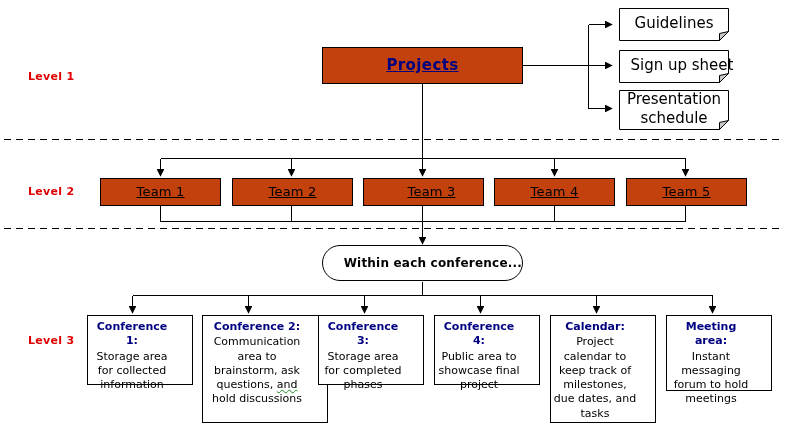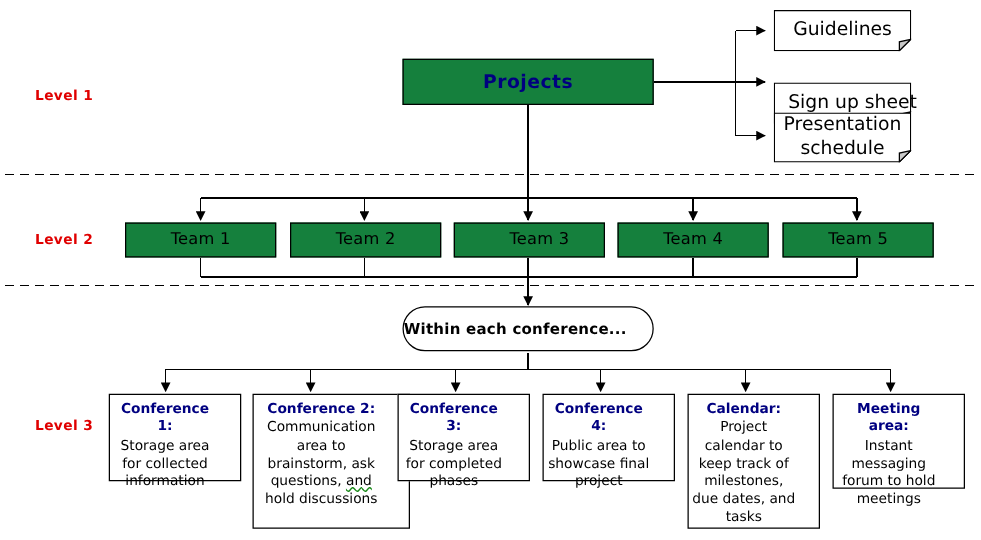--- a/index.html
+++ b/index.html
@@ -25,27 +25,28 @@
     font-size:11px;
     letter-spacing:0.3px;
     white-space:nowrap;
   }
 
   
   .node{
     position:absolute;
     box-sizing:border-box;
     border:1px solid #000000;
-    background:#15803d;
+    background:#c2410c;
     display:flex;
     flex-direction:column;
     align-items:center;
     justify-content:center;
     text-align:center;
     line-height:1.18;
+    text-decoration:underline;
   }
 
   .root-node{
     font-size:15px;
     font-weight:bold;
     color:#000080;
     letter-spacing:0.4px;
   }
 
   .team-node{
@@ -71,21 +72,21 @@
     box-sizing:border-box;
   }
 
   
   .pill{
     position:absolute;
     box-sizing:border-box;
     border:1px solid #000000;
     border-radius:22px;
     background:#ffffff;
-    display:flex;align-items:center;justify-content:flex-start;
+    display:flex;align-items:center;justify-content:flex-end;
     font-size:12px;
     font-weight:bold;
     color:#000000;
     letter-spacing:0.2px;
   }
 
   
   .card{
     position:absolute;
     box-sizing:border-box;
@@ -174,21 +175,21 @@
   </div>
 
   <div class="doc-node" style="left:619px;top:8px;width:110px;height:33px;">
     <svg class="doc-svg" width="110" height="33" viewBox="0 0 110 33" xmlns="http://www.w3.org/2000/svg">
       <path d="M0.5 0.5 H109.5 V23.5 L100.5 32.5 H0.5 Z" fill="#ffffff" stroke="#000000" stroke-width="1"></path>
       <path d="M109.5 23.5 L100.5 25.5 L100.5 32.5 Z" fill="#c9c9c9" stroke="#000000" stroke-width="1"></path>
     </svg>
     <div class="doc-text">Guidelines</div>
   </div>
 
-  <div class="doc-node" style="left:619px;top:66px;width:126px;height:33px;border-radius:13px;">
+  <div class="doc-node" style="left:619px;top:50px;width:126px;height:33px;border-radius:13px;">
     <svg class="doc-svg" width="110" height="33" viewBox="0 0 110 33" xmlns="http://www.w3.org/2000/svg">
       <path d="M0.5 0.5 H109.5 V23.5 L100.5 32.5 H0.5 Z" fill="#ffffff" stroke="#000000" stroke-width="1"></path>
       <path d="M109.5 23.5 L100.5 25.5 L100.5 32.5 Z" fill="#c9c9c9" stroke="#000000" stroke-width="1"></path>
     </svg>
     <div class="doc-text">Sign up sheet</div>
   </div>
 
   <div class="doc-node" style="left:619px;top:90px;width:110px;height:40px;">
     <svg class="doc-svg" width="110" height="40" viewBox="0 0 110 40" xmlns="http://www.w3.org/2000/svg">
       <path d="M0.5 0.5 H109.5 V30.5 L100.5 39.5 H0.5 Z" fill="#ffffff" stroke="#000000" stroke-width="1"></path>

